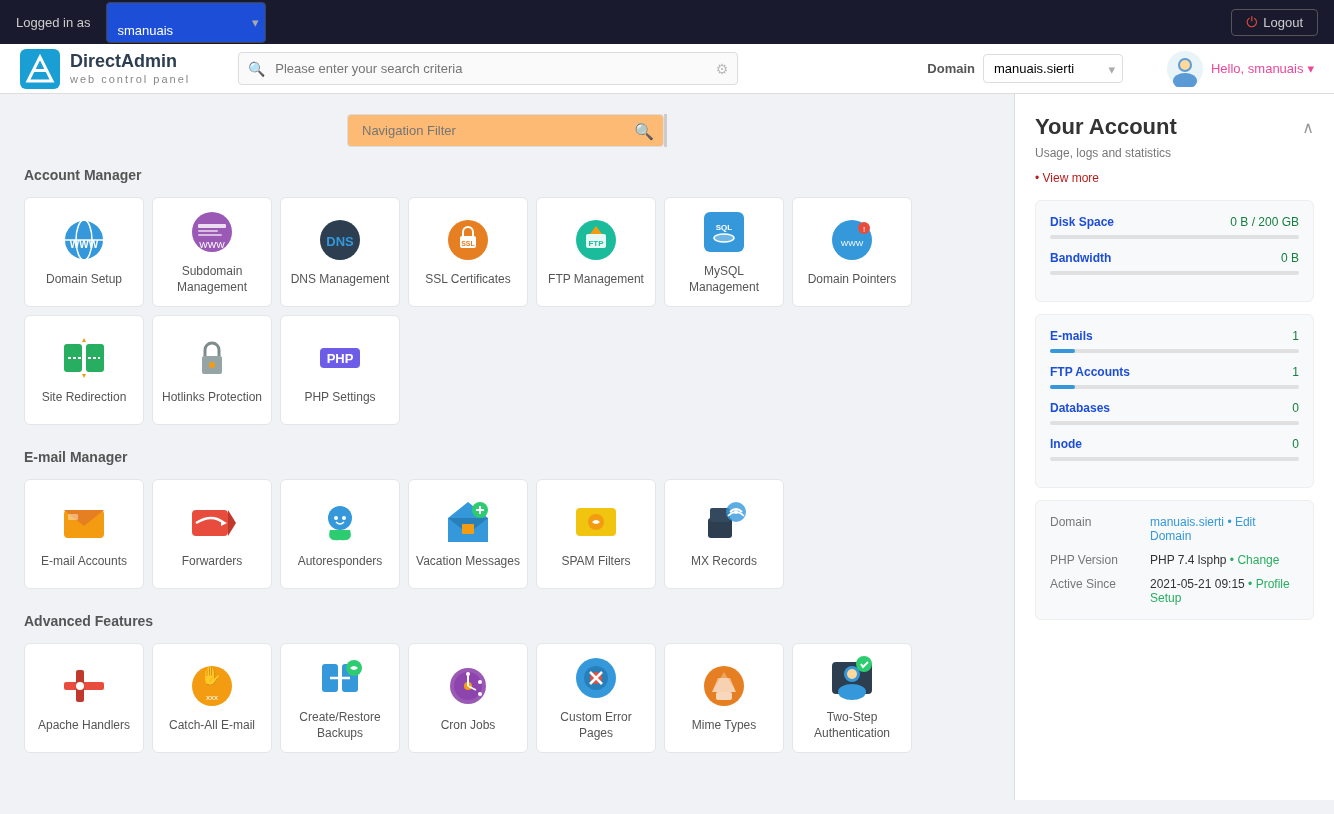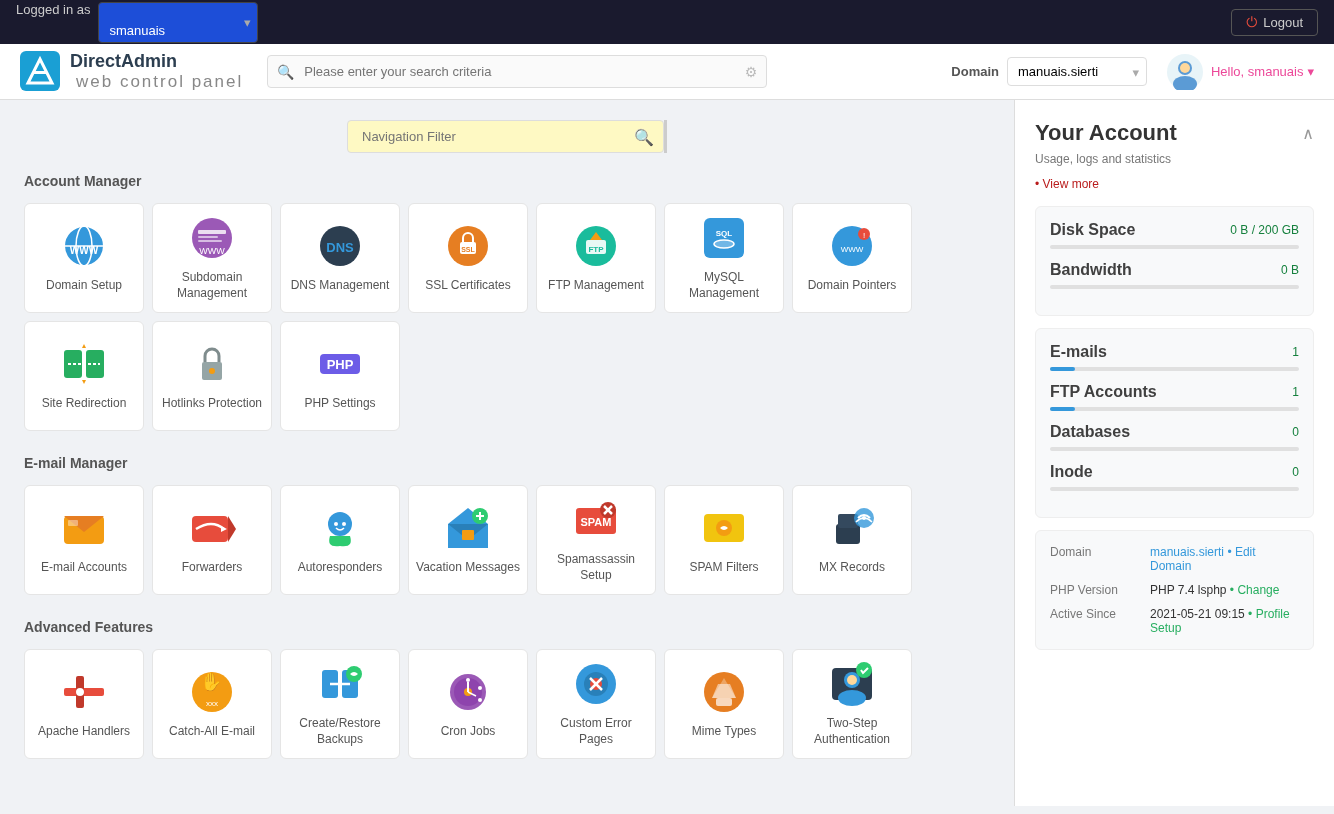--- a/index.html
+++ b/index.html
@@ -8,21 +8,21 @@
     
     .top-bar {
       background: #1a1a2e;
       display: flex;
       align-items: center;
       justify-content: space-between;
       padding: 0 16px;
       height: 44px;
       color: #ccc;
     }
-    .top-bar-left { display: flex; gap: 8px; font-size: 13px; }
+    .top-bar-left { display: flex; align-items: center; gap: 16px; font-size: 13px; }
     .top-bar-select {
       background: #1d4ed8;
       color: #fff;
       border: 1px solid #444;
       border-radius: 4px;
       padding: 20px 28px 4px 10px;
       font-size: 13px;
       appearance: none;
       cursor: pointer;
       min-width: 160px;
@@ -36,28 +36,28 @@
     }
     .power-icon { color: #e74c3c; font-size: 14px; }
 
     
     .header {
       background: #fff;
       border-bottom: 1px solid #ddd;
       display: flex;
       align-items: center;
       padding: 0 20px;
-      height: 56px;
-      gap: 4px;
+      height: 50px;
+      gap: 28px;
     }
     .logo { display: flex; align-items: center; gap: 10px; text-decoration: none; }
     .logo-icon { width: 40px; height: 40px; }
     .logo-text { line-height: 1.2; }
     .logo-text .brand { font-size: 18px; font-weight: bold; color: #2c3e50; }
-    .logo-text .sub { font-size: 17px; color: #888; letter-spacing: 2px; margin-left: 6px; }
+    .logo-text .sub { font-size: 11px; color: #888; letter-spacing: 2px; }
     .search-wrapper {
       flex: 1; max-width: 500px; position: relative; margin-left: 20px;
     }
     .search-input {
       width: 100%; padding: 8px 36px 8px 36px; border: 1px solid #ddd;
       border-radius: 4px; font-size: 13px; color: #999; background: #fafafa;
     }
     .search-icon-left { position: absolute; left: 10px; top: 50%; transform: translateY(-50%); color: #bbb; font-size: 14px; }
     .search-icon-right { position: absolute; right: 10px; top: 50%; transform: translateY(-50%); color: #bbb; font-size: 14px; cursor: pointer; }
     .domain-section { display: flex; align-items: center; gap: 8px; margin-left: auto; }
@@ -73,21 +73,21 @@
     
     .main-layout { display: flex; min-height: calc(100vh - 108px); }
 
     
     .content { flex: 1; padding: 20px 24px; overflow-y: auto; max-height: calc(100vh - 108px); }
 
     
     .nav-filter-row { display: flex; justify-content: center; margin-bottom: 20px; }
     .nav-filter-input {
       width: 100%; padding: 8px 36px 8px 14px; border: 1px solid #ddd;
-      border-radius: 4px; font-size: 13px; background: #fef9c3;
+      border-radius: 4px; font-size: 13px; background: #fdba74;
     }
     .nav-filter-icon { position: absolute; right: 10px; top: 50%; transform: translateY(-50%); color: #e07b39; font-size: 16px; }
 
     
     .section-title { font-size: 14px; font-weight: bold; color: #555; margin-bottom: 14px; }
 
     
     .icon-grid { display: flex; flex-wrap: wrap; gap: 8px; margin-bottom: 24px; }
     .icon-card {
       width: 120px; height: 110px; background: #fff; border: 1px solid #e5e5e5;
@@ -105,21 +105,21 @@
     }
     .panel-header { display: flex; justify-content: space-between; align-items: center; margin-bottom: 6px; }
     .panel-title { font-size: 22px; font-weight: bold; color: #333; }
     .panel-subtitle { font-size: 12px; color: #777; margin-bottom: 10px; }
     .view-more { color: #b91c1c; font-size: 12px; cursor: pointer; text-decoration: none; }
     .collapse-icon { color: #999; cursor: pointer; font-size: 16px; }
 
     
     .stat-group { background: #f8f9fa; border: 1px solid #eee; border-radius: 6px; padding: 14px; margin-bottom: 12px; }
     .stat-row { display: flex; justify-content: space-between; align-items: center; margin-bottom: 6px; }
-    .stat-label { font-size: 16px; color: #404040; font-weight: bold; }
+    .stat-label { font-size: 12px; color: #1d4ed8; font-weight: bold; }
     .stat-value { font-size: 12px; color: #15803d; }
     .stat-bar { height: 4px; background: #e0e0e0; border-radius: 2px; margin-bottom: 12px; }
     .stat-bar-fill { height: 100%; background: #3498db; border-radius: 2px; width: 0%; }
 
     .stat-group2 { background: #f8f9fa; border: 1px solid #eee; border-radius: 6px; padding: 14px; margin-bottom: 12px; }
     .stat-item { margin-bottom: 10px; }
     .stat-item:last-child { margin-bottom: 0; }
 
     
     .domain-info { background: #f8f9fa; border: 1px solid #eee; border-radius: 6px; padding: 14px; }
@@ -380,32 +380,20 @@
               <polygon points="4,20 24,36 44,20" fill="#2980b9"></polygon>
               <rect x="18" y="26" width="12" height="10" rx="1" fill="#f39c12"></rect>
               <circle cx="36" cy="12" r="8" fill="#2ecc71"></circle>
               <line x1="36" y1="8" x2="36" y2="16" stroke="#fff" stroke-width="2"></line>
               <line x1="32" y1="12" x2="40" y2="12" stroke="#fff" stroke-width="2"></line>
             </svg>
           </div>
           <div class="icon-label">Vacation Messages</div>
         </div>
 
-        <div class="icon-card">
-          <div class="icon-img">
-            <svg viewBox="0 0 48 48" width="48" height="48">
-              <rect x="4" y="12" width="40" height="26" rx="3" fill="#e74c3c"></rect>
-              <text x="24" y="30" text-anchor="middle" font-size="11" fill="#fff" font-weight="bold">SPAM</text>
-              <circle cx="36" cy="14" r="8" fill="#c0392b"></circle>
-              <line x1="32" y1="10" x2="40" y2="18" stroke="#fff" stroke-width="2.5"></line>
-              <line x1="40" y1="10" x2="32" y2="18" stroke="#fff" stroke-width="2.5"></line>
-            </svg>
-          </div>
-          <div class="icon-label">Spamassassin Setup</div>
-        </div>
 
         <div class="icon-card">
           <div class="icon-img">
             <svg viewBox="0 0 48 48" width="48" height="48">
               <rect x="4" y="10" width="40" height="28" rx="4" fill="#f1c40f"></rect>
               <circle cx="24" cy="24" r="8" fill="#f39c12"></circle>
               <path d="M20 24 Q24 20 28 24 Q24 28 20 24" fill="#fff"></path>
             </svg>
           </div>
           <div class="icon-label">SPAM Filters</div>

